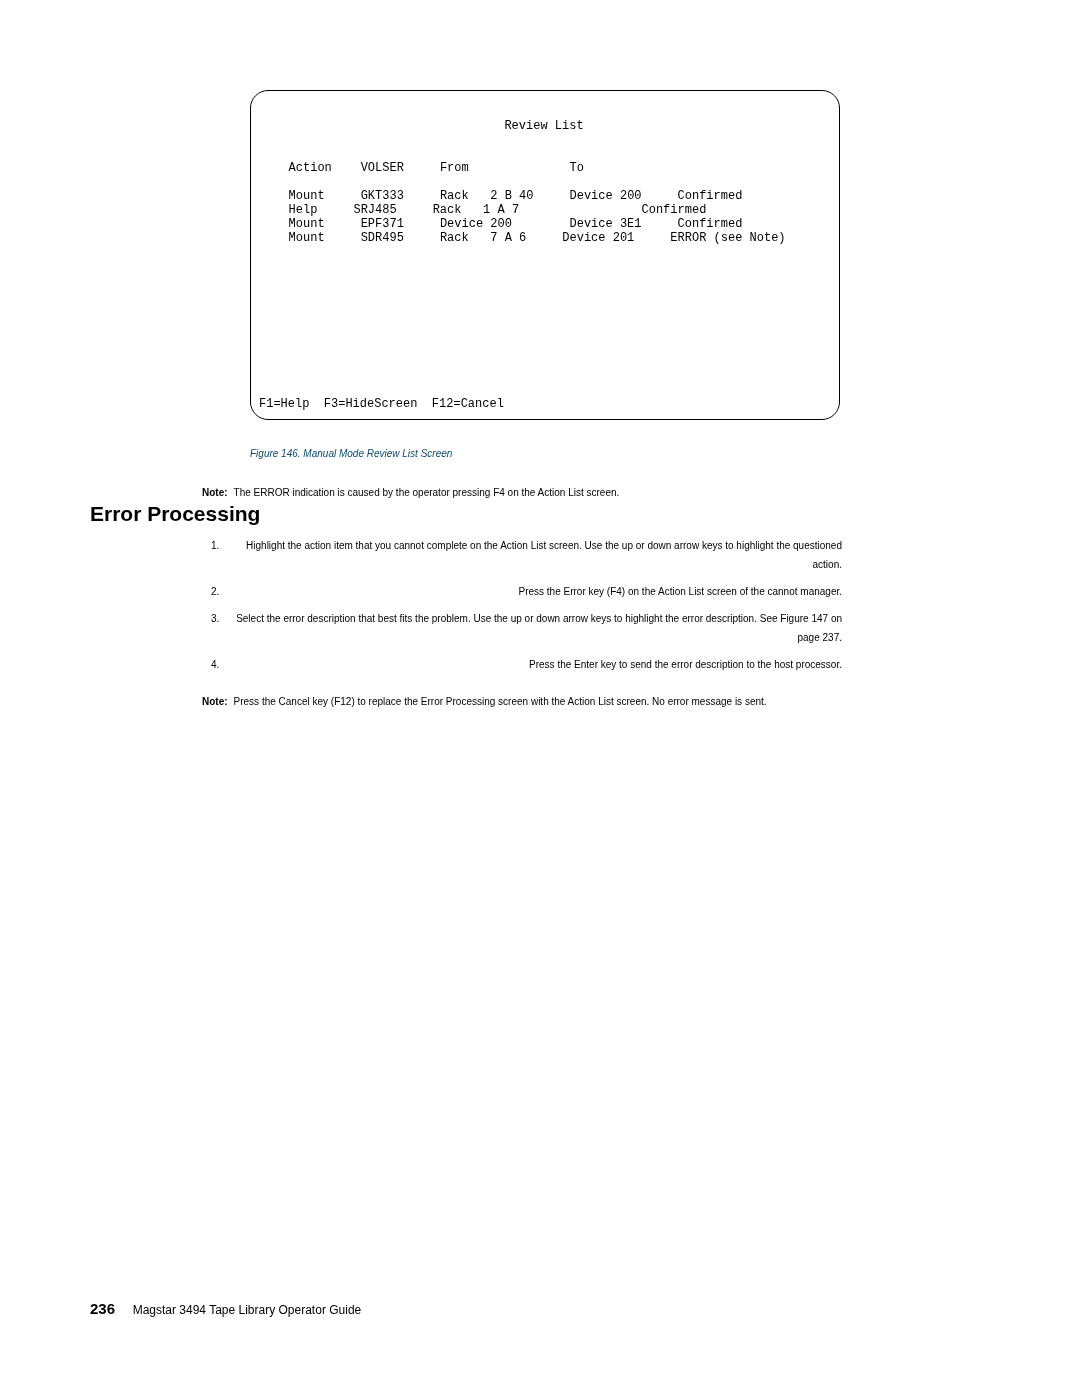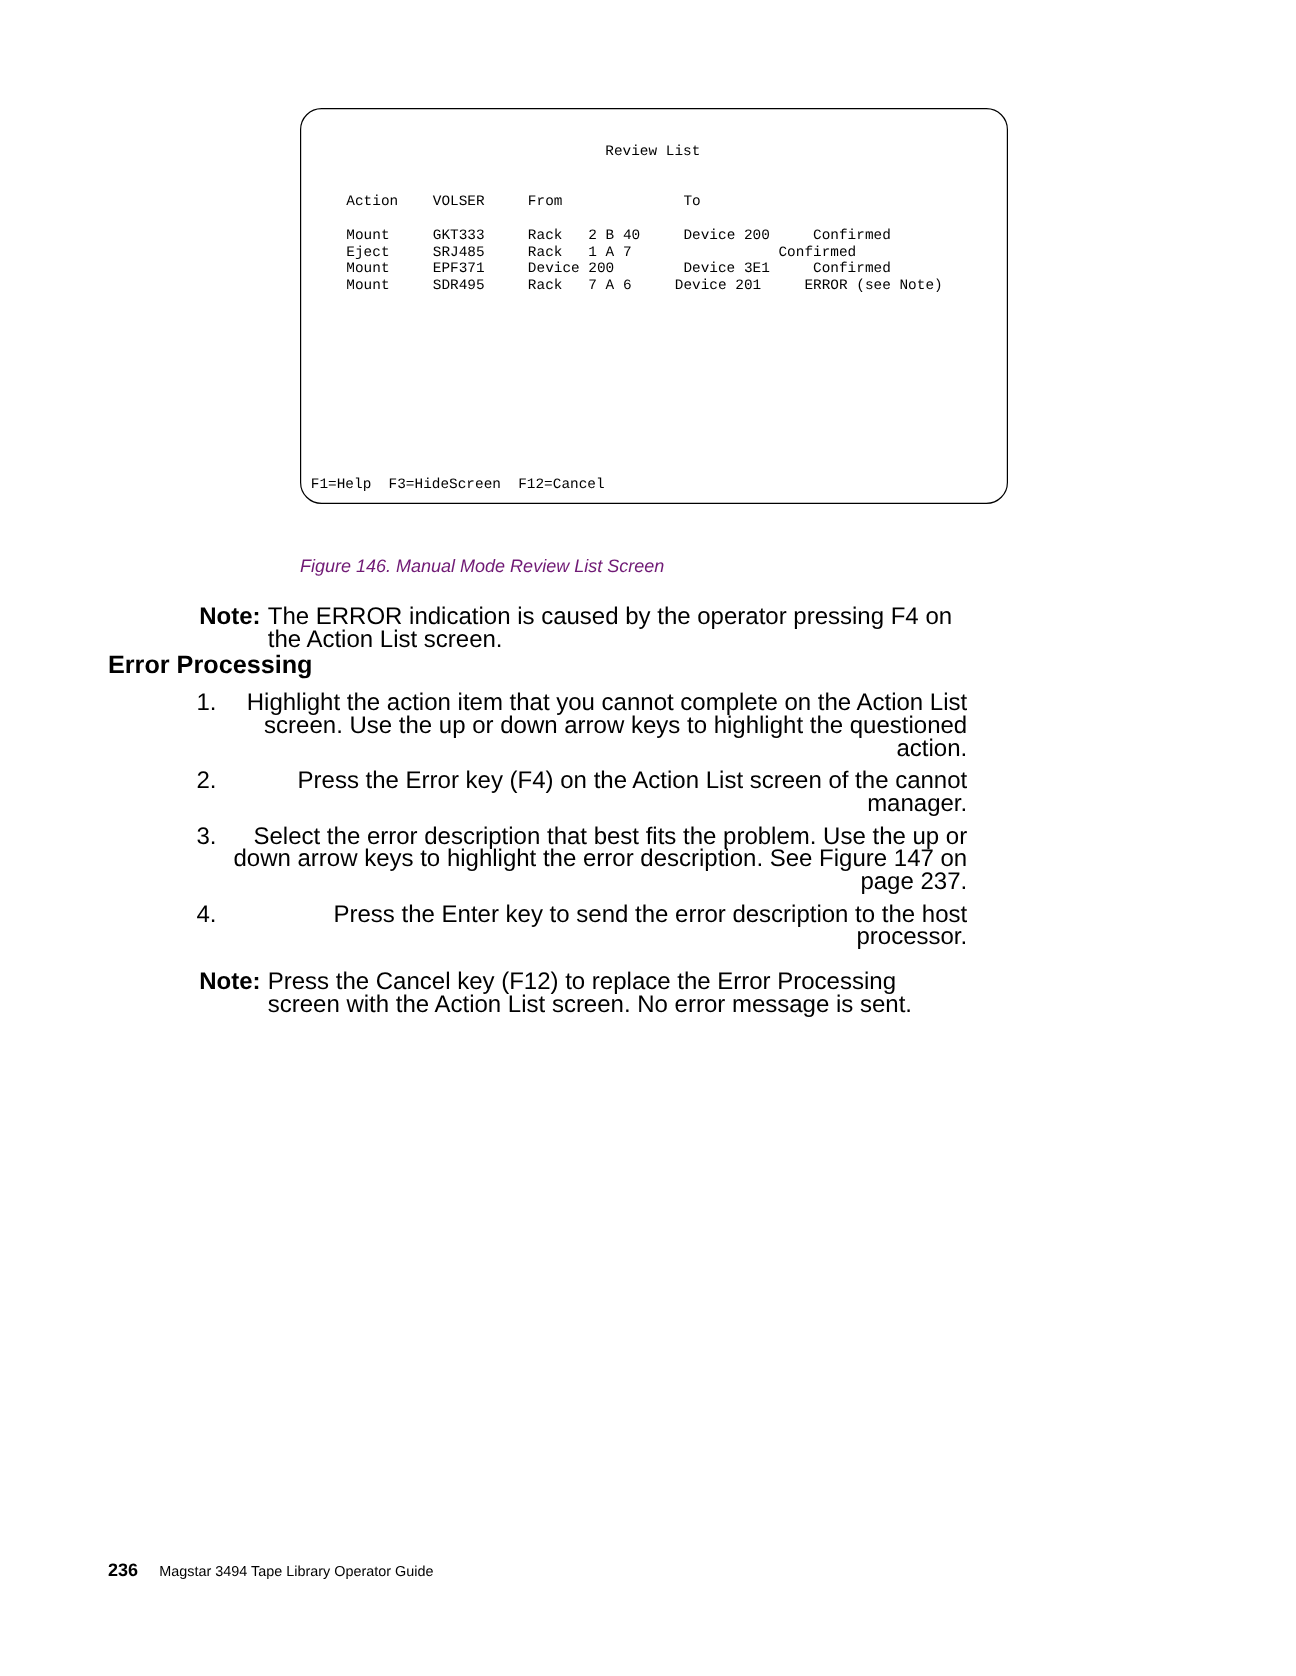--- a/index.html
+++ b/index.html
@@ -40,28 +40,28 @@
     display: block;
     text-align: center;
   }
   .term-fnkeys {
     position: absolute;
     left: 8px;
     bottom: 8px;
   }
   .caption {
     font-style: italic;
-    font-size: 15px;
-    margin-top: 44px;
-    color: #701a75;
+    font-size: 10px;
+    margin-top: 28px;
+    color: #0c4a6e;
   }
   .body-text {
-    margin-left: 76px;
+    margin-left: 112px;
     width: 640px;
-    font-size: 20px;
+    font-size: 10px;
     line-height: 19px;
   }
   .note-block {
     display: flex;
     margin-top: 24px;
   }
   .note-label {
     font-weight: bold;
     white-space: nowrap;
     margin-right: 6px;
@@ -103,21 +103,21 @@
 
 <div class="page">
 
   <div class="figure-area">
     <div class="term-panel">
 <span class="term-title">Review List</span>
 <span>
    <span>Action</span>    <span>VOLSER</span>     <span>From</span>              <span>To</span></span>
 <span>
    <span>Mount</span>     <span>GKT333</span>     <span>Rack   2 B 40</span>     <span>Device 200</span>     <span>Confirmed</span></span>
-<span>   <span>Eject</span>     <span>SRJ485</span>     <span>Rack   1 A 7</span>                 <span>Confirmed</span></span>
+<span>   <span>Help</span>     <span>SRJ485</span>     <span>Rack   1 A 7</span>                 <span>Confirmed</span></span>
 <span>   <span>Mount</span>     <span>EPF371</span>     <span>Device 200</span>        <span>Device 3E1</span>     <span>Confirmed</span></span>
 <span>   <span>Mount</span>     <span>SDR495</span>     <span>Rack   7 A 6</span>     <span>Device 201</span>   <span>  ERROR (see Note)</span></span>
       <div class="term-fnkeys">F1=Help  F3=HideScreen  F12=Cancel</div>
     </div>
 
     <div class="caption">Figure 146. Manual Mode Review List Screen</div>
   </div>
 
   <div class="body-text">
     <div class="note-block">

